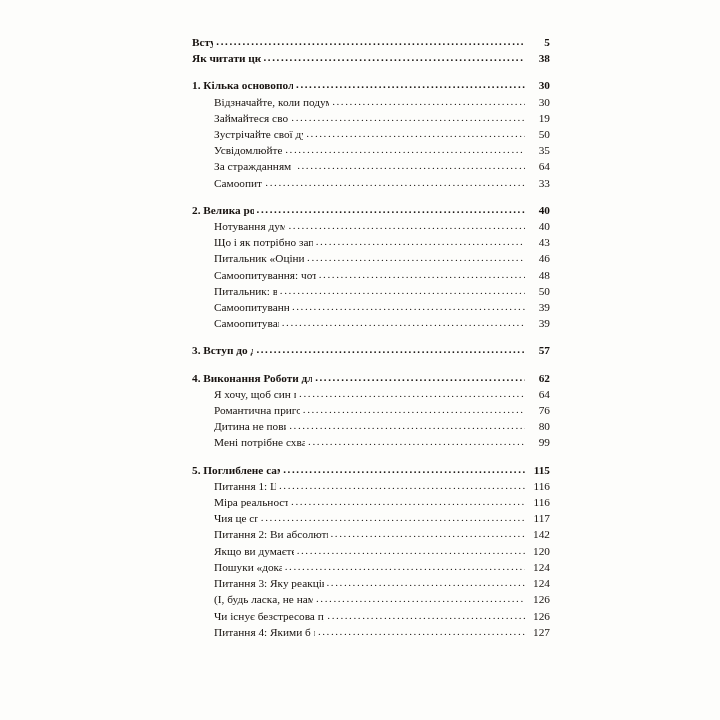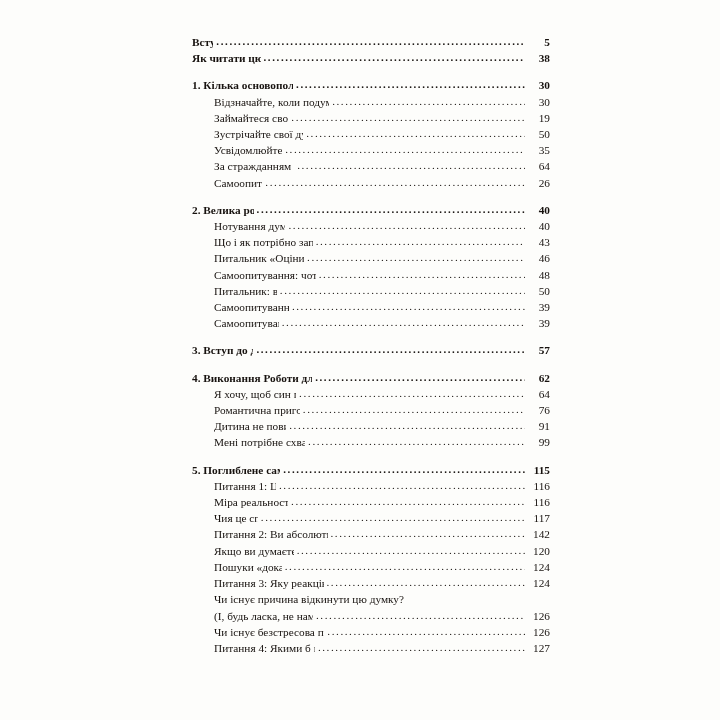--- a/index.html
+++ b/index.html
@@ -121,21 +121,21 @@
           <span class="page-num">35</span>
         </div>
         <div class="row lvl2">
           <span class="label">За стражданням шукайте думку</span>
           <span class="dots">....................................................................................................</span>
           <span class="page-num">64</span>
         </div>
         <div class="row lvl2">
           <span class="label">Самоопитування</span>
           <span class="dots">....................................................................................................</span>
-          <span class="page-num">26</span>
+          <span class="page-num">33</span>
         </div>
       </div>
       <div class="group">
         <div class="row lvl1">
           <span class="label">2. Велика розв'язка</span>
           <span class="dots">....................................................................................................</span>
           <span class="page-num">40</span>
         </div>
         <div class="row lvl2">
           <span class="label">Нотування думок на папері</span>
@@ -192,21 +192,21 @@
           <span class="page-num">64</span>
         </div>
         <div class="row lvl2">
           <span class="label">Романтична пригода мого чоловіка</span>
           <span class="dots">....................................................................................................</span>
           <span class="page-num">76</span>
         </div>
         <div class="row lvl2">
           <span class="label">Дитина не повинна плакати</span>
           <span class="dots">....................................................................................................</span>
-          <span class="page-num">91</span>
+          <span class="page-num">80</span>
         </div>
         <div class="row lvl2">
           <span class="label">Мені потрібне схвалення найближчих</span>
           <span class="dots">....................................................................................................</span>
           <span class="page-num">99</span>
         </div>
       </div>
       <div class="group">
         <div class="row lvl1">
           <span class="label">5. Поглиблене самоопитування</span>
@@ -240,24 +240,20 @@
         </div>
         <div class="row lvl2">
           <span class="label">Пошуки «доказів істини»</span>
           <span class="dots">....................................................................................................</span>
           <span class="page-num">124</span>
         </div>
         <div class="row lvl2">
           <span class="label">Питання 3: Яку реакцію викликає у вас ця думка?</span>
           <span class="dots">....................................................................................................</span>
           <span class="page-num">124</span>
-        </div>
-        <div class="row lvl2 nodots">
-          <span class="label">Чи існує причина відкинути цю думку?</span>
-          <span class="page-num"></span>
         </div>
         <div class="row lvl2">
           <span class="label">(І, будь ласка, не намагайтеся її відкинути)</span>
           <span class="dots">....................................................................................................</span>
           <span class="page-num">126</span>
         </div>
         <div class="row lvl2">
           <span class="label">Чи існує безстресова причина зберегти цю думку?</span>
           <span class="dots">....................................................................................................</span>
           <span class="page-num">126</span>

